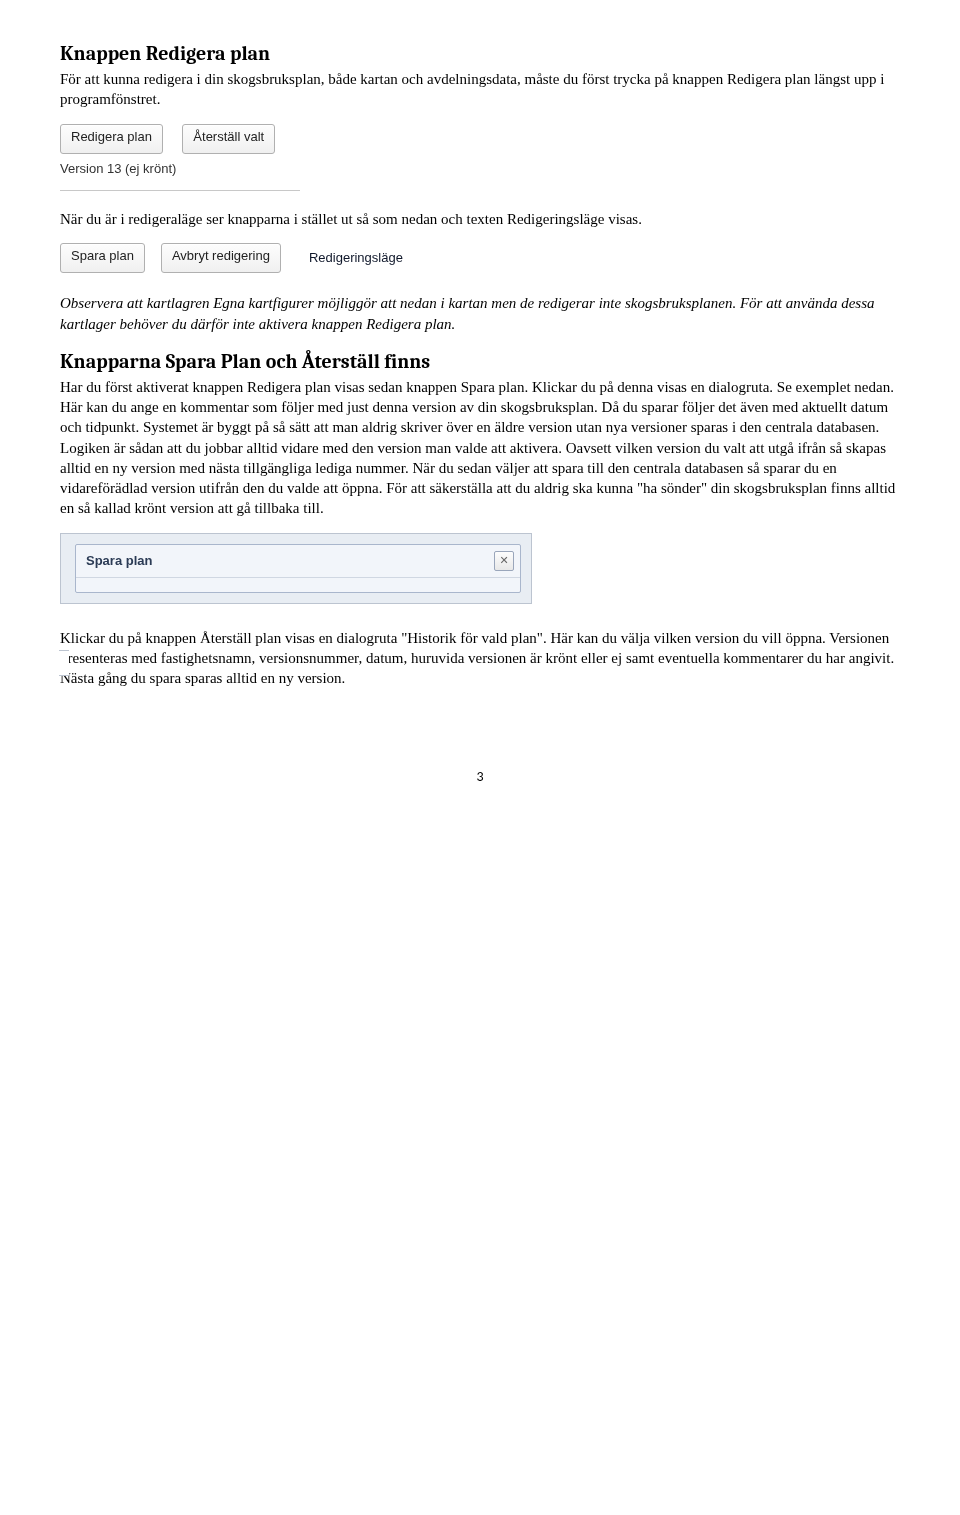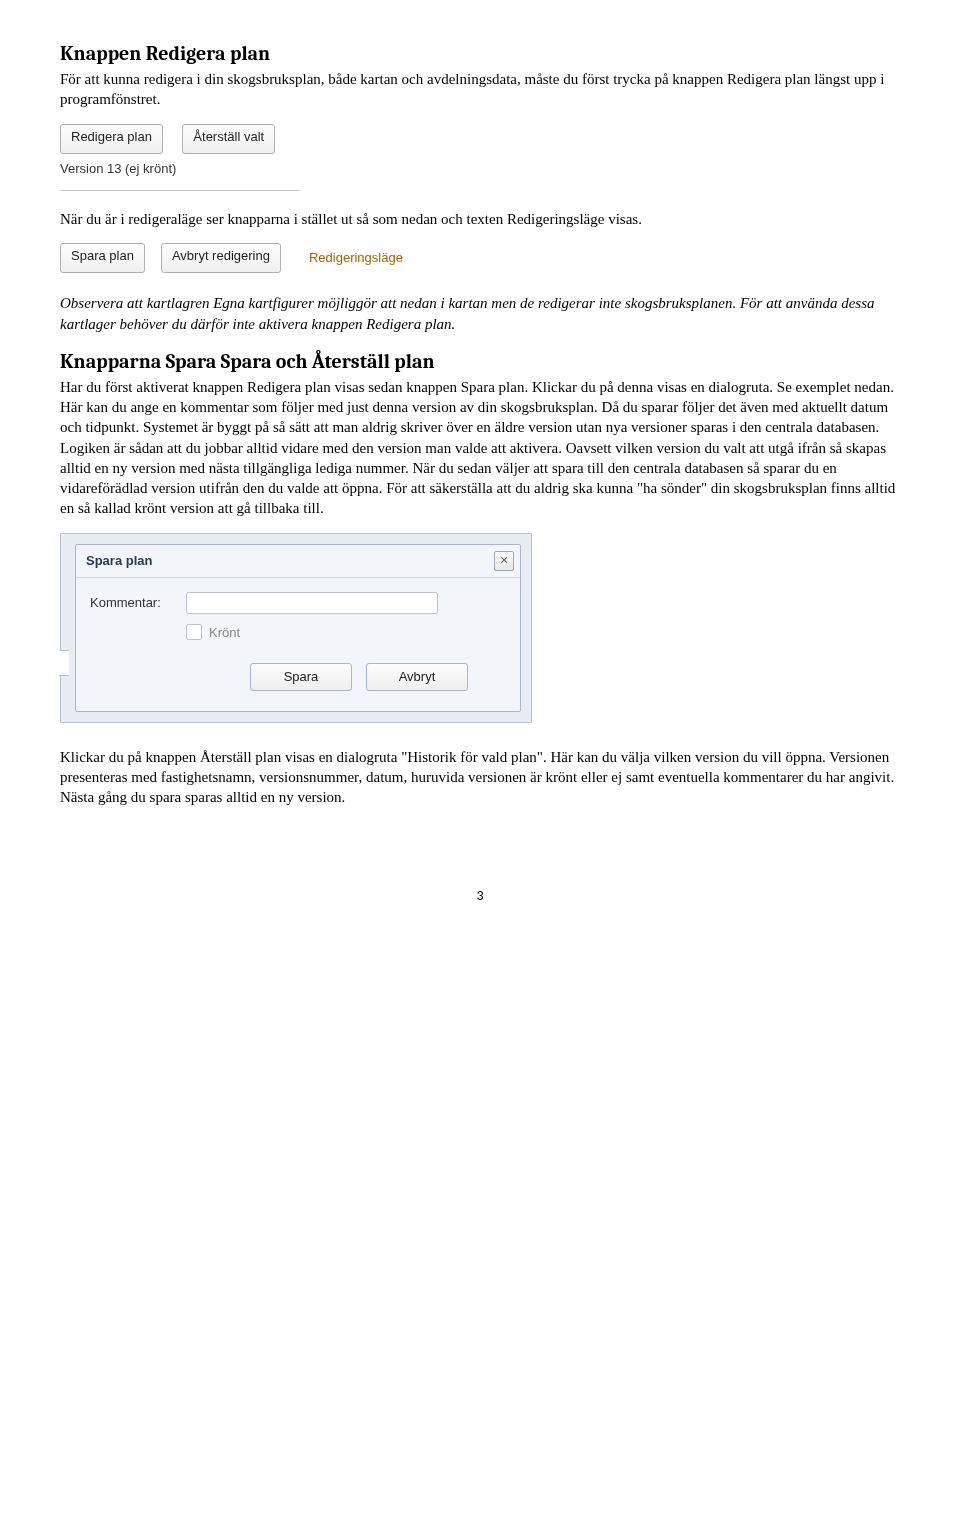--- a/index.html
+++ b/index.html
@@ -50,21 +50,21 @@
     width: 240px;
   }
 
   
   .ui-shot2 {
     margin: 6px 0 20px 0;
   }
   .ui-shot2 .row { display: flex; align-items: center; }
   .ui-shot2 .mode-label {
     font-size: 13px;
-    color: #a16207;
+    color: #0f172a;
     margin-left: 12px;
     font-family: Tahoma, Verdana, sans-serif;
   }
 
   
   .dialog-shot {
     background: #e8edf3;
     border: 1px solid #bcc4d0;
     width: 470px;
     padding: 0;
@@ -184,42 +184,28 @@
 <div class="ui-shot2">
   <div class="row">
     <span class="ui-btn">Spara plan</span>
     <span class="ui-btn">Avbryt redigering</span>
     <span class="mode-label">Redigeringsläge</span>
   </div>
 </div>
 
 <p class="ital">Observera att kartlagren Egna kartfigurer möjliggör att nedan i kartan men de redigerar inte skogsbruksplanen. För att använda dessa kartlager behöver du därför inte aktivera knappen Redigera plan.</p>
 
-<h2 class="section-heading">Knapparna Spara Spara och Återställ plan</h2>
+<h2 class="section-heading">Knapparna Spara Plan och Återställ finns</h2>
 <p>Har du först aktiverat knappen Redigera plan visas sedan knappen Spara plan. Klickar du på denna visas en dialogruta. Se exemplet nedan. Här kan du ange en kommentar som följer med just denna version av din skogsbruksplan. Då du sparar följer det även med aktuellt datum och tidpunkt. Systemet är byggt på så sätt att man aldrig skriver över en äldre version utan nya versioner sparas i den centrala databasen. Logiken är sådan att du jobbar alltid vidare med den version man valde att aktivera. Oavsett vilken version du valt att utgå ifrån så skapas alltid en ny version med nästa tillgängliga lediga nummer. När du sedan väljer att spara till den centrala databasen så sparar du en vidareförädlad version utifrån den du valde att öppna. För att säkerställa att du aldrig ska kunna "ha sönder" din skogsbruksplan finns alltid en så kallad krönt version att gå tillbaka till.</p>
 
 <div class="dialog-shot">
   <div class="panel">
     <div class="titlebar">
       <span class="title-text">Spara plan</span>
       <span class="dialog-close">✕</span>
     </div>
-    <div class="dialog-body">
-      <div class="dlg-row">
-        <span class="dlg-label">Kommentar:</span>
-        <span class="dlg-input"></span>
-      </div>
-      <div class="dlg-check">
-        <span class="box"></span>
-        <span class="lbl">Krönt</span>
-      </div>
-      <div class="dlg-buttons">
-        <span class="dlg-btn">Spara</span>
-        <span class="dlg-btn">Avbryt</span>
-      </div>
-    </div>
   </div>
   <div class="dialog-extra"></div>
 </div>
 
 <p>Klickar du på knappen Återställ plan visas en dialogruta "Historik för vald plan". Här kan du välja vilken version du vill öppna. Versionen presenteras med fastighetsnamn, versionsnummer, datum, huruvida versionen är krönt eller ej samt eventuella kommentarer du har angivit. Nästa gång du spara sparas alltid en ny version.</p>
 
 <div class="page-number">3</div>
 
 </body></html>

